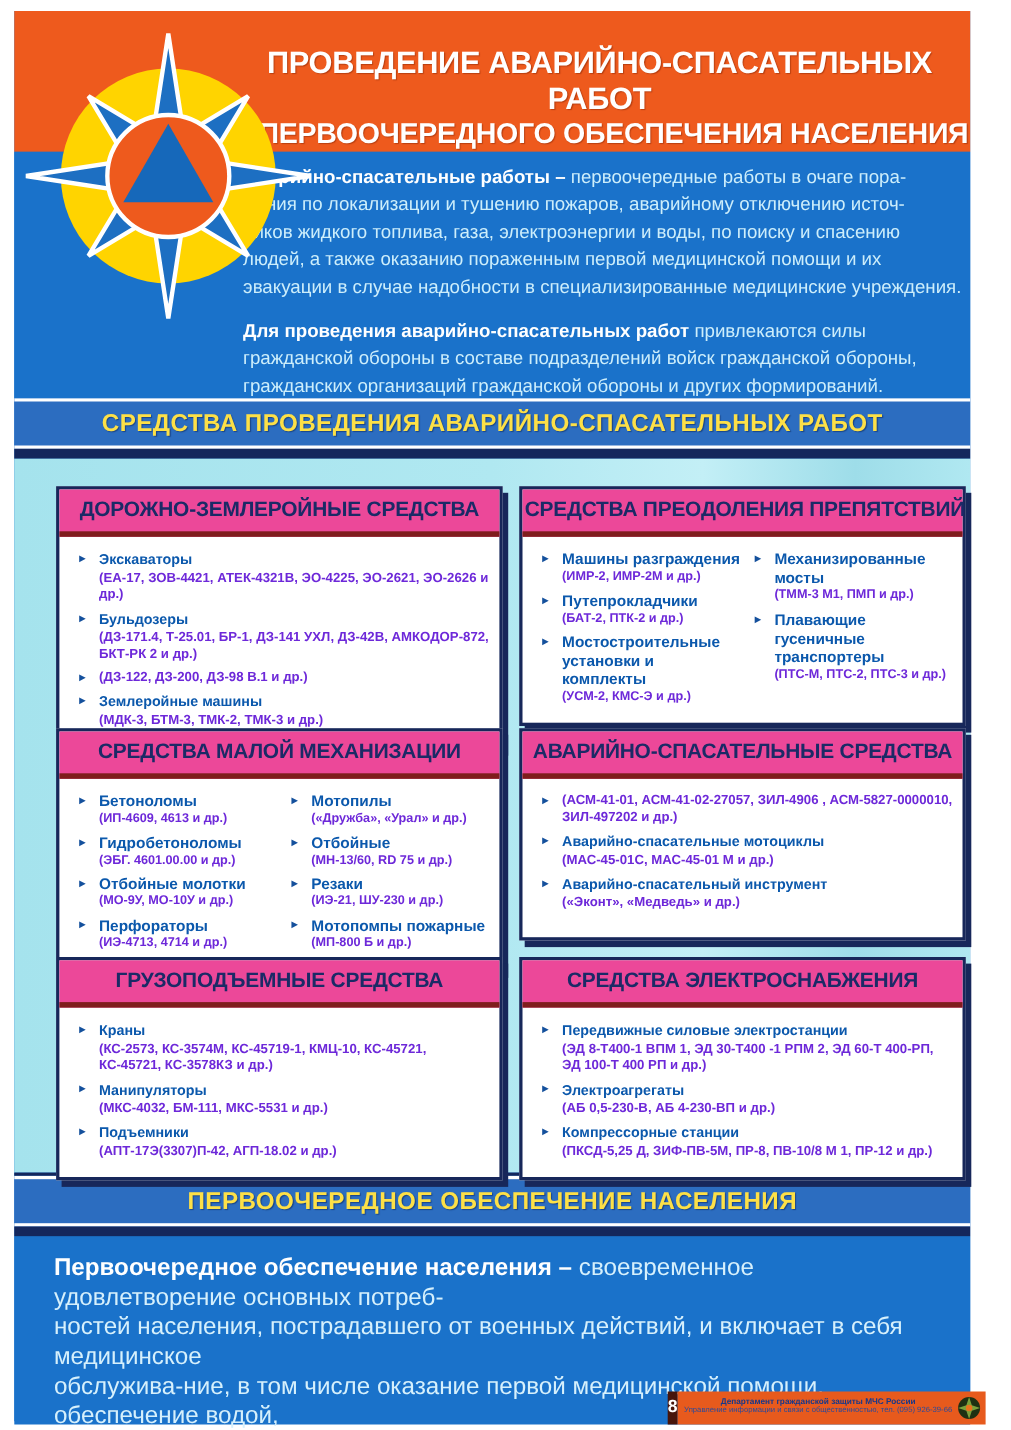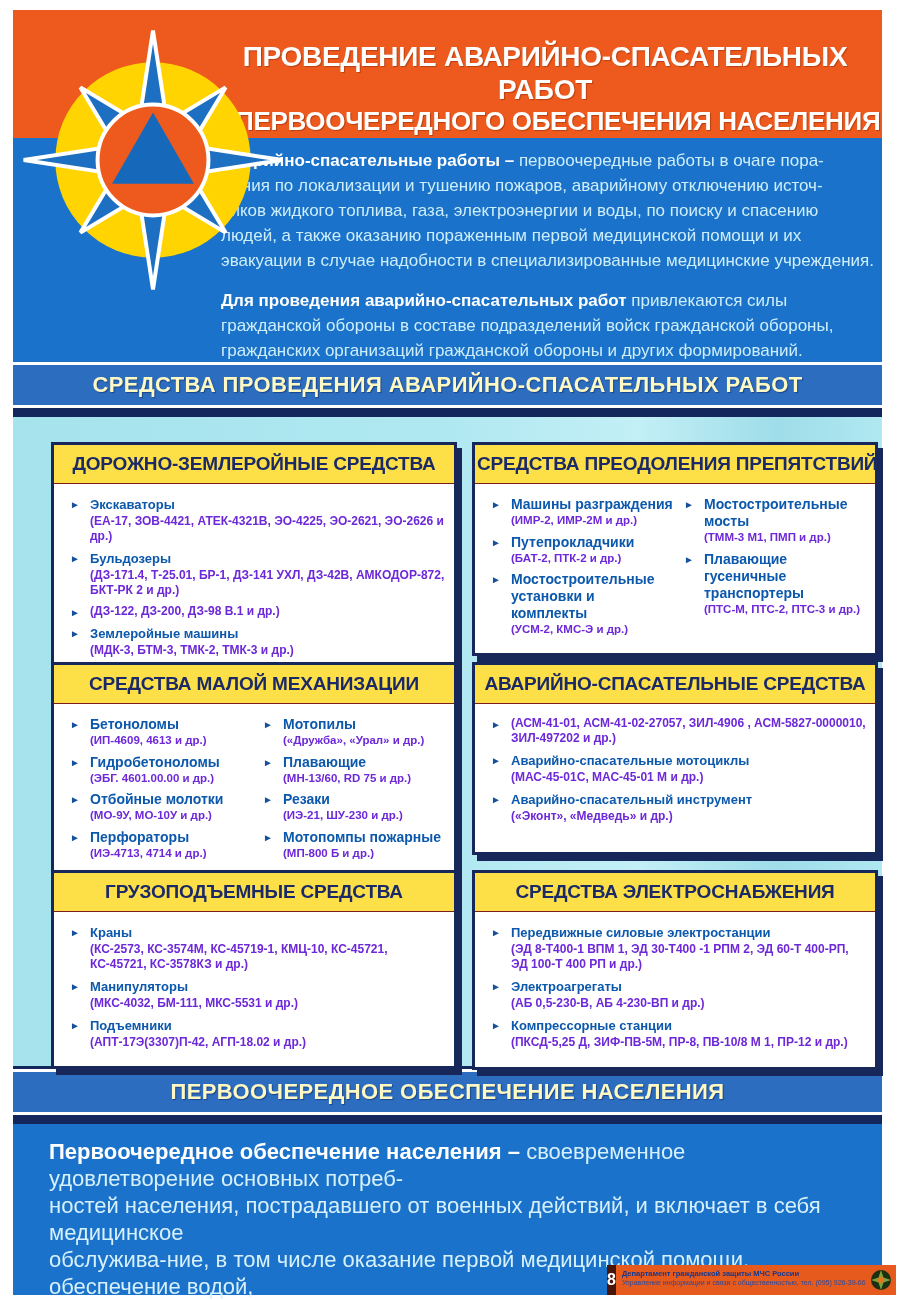--- a/index.html
+++ b/index.html
@@ -15,51 +15,51 @@
   .title-l1 { font-size:28px; line-height:33px; }
   .title-l2 { font-size:26px; line-height:31px; }
   .header-blue { height:224px; background:#1a72ca; }
   .intro { padding:10px 8px 0 208px; }
   .intro p { color:#cdeefb; font-size:17px; line-height:25px; white-space:pre-line; margin-bottom:15px; }
   .intro p b, .outro b { color:#ffffff; font-weight:bold; }
   .emblem { position:absolute; left:8px; top:18px; width:264px; height:264px; }
 
   
   .band { height:46px; background:#2c6dc0; border-top:3px solid #ffffff; border-bottom:3px solid #ffffff;
-          color:#fef9c3; font-weight:bold; font-size:22px; text-align:center; line-height:40px;
+          color:#fde047; font-weight:bold; font-size:22px; text-align:center; line-height:40px;
           letter-spacing:0.4px; text-shadow:1px 1px 1px rgba(10,30,80,.5); }
   .navy-strip { height:9px; background:#14275c; }
   .navy-line { height:3px; background:#14275c; }
 
   
   .panel { height:649px; background:linear-gradient(90deg,#a5e3ed 0%,#b0e8f1 50%,#c3eff6 72%,#9edde9 88%,#b0e8f1 100%);
            padding:25px 4px 0 38px; display:grid; grid-template-columns:406px 406px; column-gap:15px; row-gap:15px;
            align-items:start; }
   .box { background:#ffffff; border:3px solid #17275a; box-shadow:5px 6px 0 #17275a; }
   .box:nth-child(1){min-height:192px;} .box:nth-child(2){min-height:205px;}
   .box:nth-child(3){min-height:193px;} .box:nth-child(4){min-height:193px;}
   .box:nth-child(5){min-height:198px;} .box:nth-child(6){min-height:200px;}
-  .box-header { background:#fde047; border-bottom:1px solid #7f1d1d; color:#1b2a66; font-weight:bold;
+  .box-header { background:#ec4899; border-bottom:5px solid #7f1d1d; color:#1b2a66; font-weight:bold;
                 font-size:19px; text-align:center; padding:8px 2px; white-space:nowrap; letter-spacing:-0.2px; }
   .box-content { padding:12px 8px 10px 14px; }
   .box-content.cols-2 { display:grid; grid-template-columns:1fr 1fr; column-gap:8px; }
   .item { position:relative; padding-left:22px; margin-bottom:6px; }
   .bullet { position:absolute; left:2px; top:3px; font-size:10px; color:#14509c; }
   .item-name { color:#0b58ac; font-weight:bold; font-size:13px; line-height:18px; }
   .item-spec { color:#6d28d9; font-weight:bold; font-size:12px; line-height:15px; }
   .cols-2 .item-name { font-size:14px; line-height:17px; }
   .cols-2 .item-spec { font-size:11.5px; line-height:14.5px; }
 
   
   .bottom { position:relative; height:171px; background:#1a72ca; }
   .outro { padding:14px 34px 0 36px; color:#d6f0fc; font-size:22px; line-height:27px; white-space:pre-line; }
   .footer { position:absolute; right:1px; bottom:0; height:30px; width:274px; display:flex; }
   .page-num { width:49px; background:#47150b; color:#ffffff; font-weight:bold; font-size:16px;
               text-align:center; line-height:30px; }
-  .footer-orange { position:relative; flex:1; background:#e75a1d; padding:4px 30px 0 6px; text-align:left; }
+  .footer-orange { position:relative; flex:1; background:#e75a1d; padding:4px 30px 0 6px; text-align:center; }
   .footer-line1 { font-size:7.5px; font-weight:bold; color:#16388c; line-height:9px; white-space:nowrap; }
   .footer-line2 { font-size:7px; color:#2a4a9c; line-height:9px; white-space:nowrap; }
   .footer-emblem { position:absolute; right:4px; top:4px; width:22px; height:22px; }
 </style>
 </head>
 <body>
 
 <div class="page">
   <div class="poster">
 
@@ -137,21 +137,21 @@
               </div>
               <div class="item">
                 <span class="bullet">►</span>
                 <div class="item-name">Мостостроительные установки и комплекты</div>
                 <div class="item-spec">(УСМ-2, КМС-Э и др.)</div>
               </div>
             </div>
             <div class="col">
               <div class="item">
                 <span class="bullet">►</span>
-                <div class="item-name">Мостостроительные мосты</div>
+                <div class="item-name">Механизированные мосты</div>
                 <div class="item-spec">(ТММ-3 М1, ПМП и др.)</div>
               </div>
               <div class="item">
                 <span class="bullet">►</span>
                 <div class="item-name">Плавающие гусеничные транспортеры</div>
                 <div class="item-spec">(ПТС-М, ПТС-2, ПТС-3 и др.)</div>
               </div>
             </div>
           </div>
         </div>
@@ -181,21 +181,21 @@
               </div>
             </div>
             <div class="col">
               <div class="item">
                 <span class="bullet">►</span>
                 <div class="item-name">Мотопилы</div>
                 <div class="item-spec">(«Дружба», «Урал» и др.)</div>
               </div>
               <div class="item">
                 <span class="bullet">►</span>
-                <div class="item-name">Плавающие</div>
+                <div class="item-name">Отбойные</div>
                 <div class="item-spec">(МН-13/60, RD 75 и др.)</div>
               </div>
               <div class="item">
                 <span class="bullet">►</span>
                 <div class="item-name">Резаки</div>
                 <div class="item-spec">(ИЭ-21, ШУ-230 и др.)</div>
               </div>
               <div class="item">
                 <span class="bullet">►</span>
                 <div class="item-name">Мотопомпы пожарные</div>

